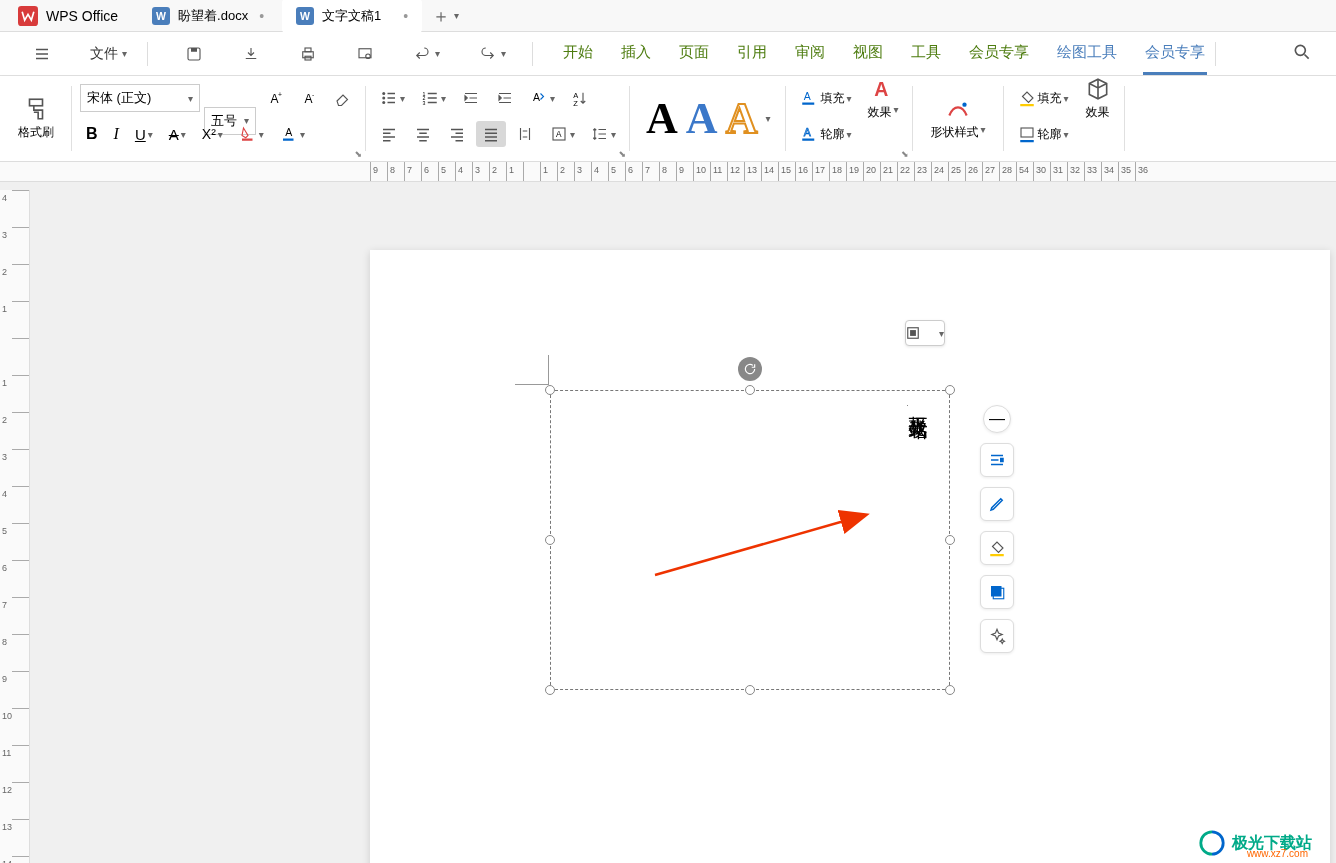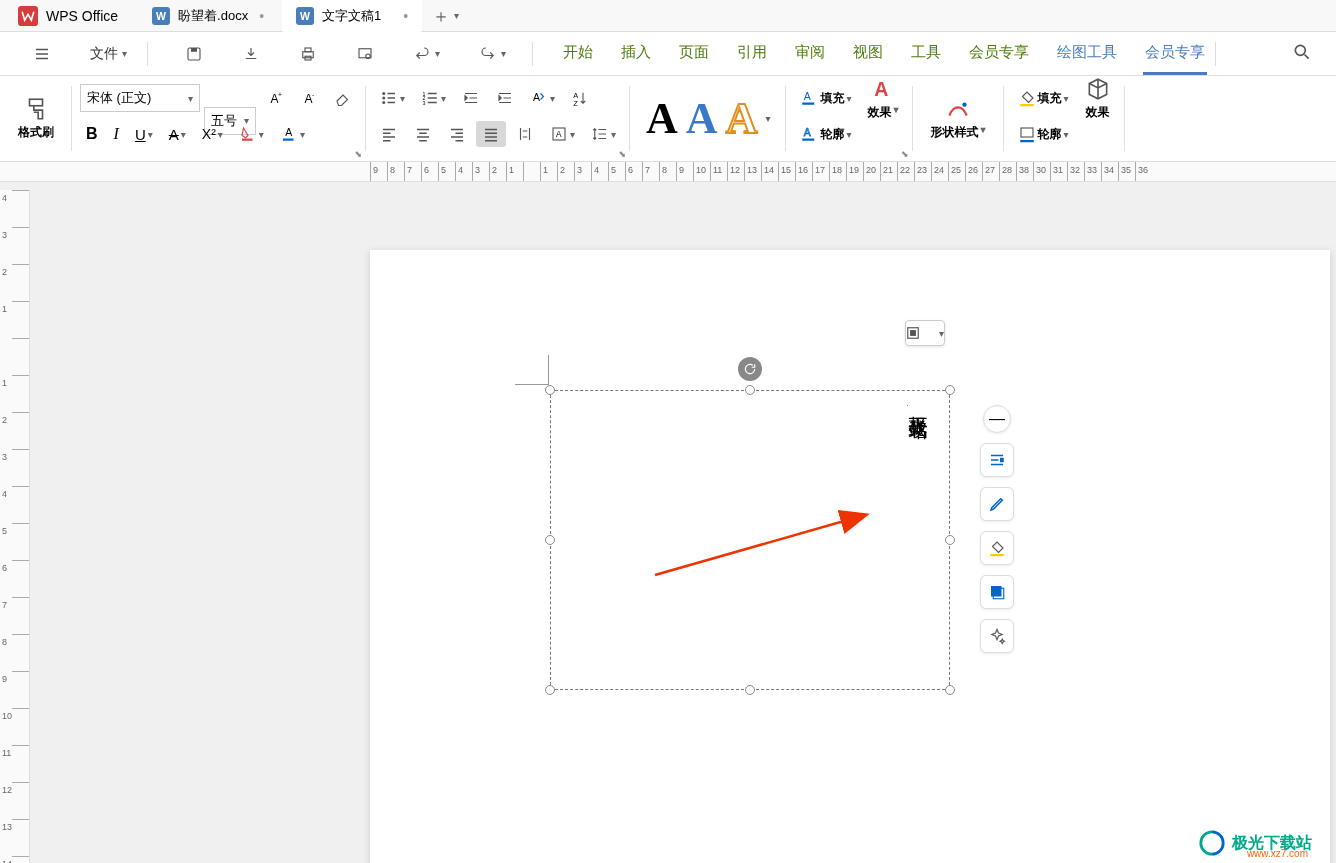--- a/index.html
+++ b/index.html
@@ -29,21 +29,21 @@
 
 
 .ribbon { height: 86px; background: #fff; display: flex; border-bottom: 1px solid #ddd; box-shadow: 0 1px 3px rgba(0,0,0,0.05); }
 .rgroup { display: flex; flex-direction: column; padding: 4px 8px; position: relative; }
 .rgroup::after { content: ""; position: absolute; right: 0; top: 10px; bottom: 10px; width: 1px; background: #e0e0e0; }
 .rrow { display: flex; align-items: center; gap: 4px; height: 36px; }
 .rbig { display: flex; flex-direction: column; align-items: center; justify-content: center; padding: 2px 10px; height: 76px; font-size: 12px; gap: 2px; }
 .rbig svg { width: 26px; height: 26px; }
 .rsmall { padding: 4px 6px; display: flex; align-items: center; gap: 2px; }
 .rsmall svg { width: 18px; height: 18px; }
-.rlabel { font-size: 12px; font-weight: bold; }
+.rlabel { font-size: 12px; }
 .font-sel { border: 1px solid #ccc; height: 28px; padding: 0 6px; font-size: 13px; display: flex; align-items: center; gap: 6px; min-width: 120px; }
 .size-sel { border: 1px solid #ccc; height: 28px; padding: 0 6px; font-size: 13px; display: flex; align-items: center; gap: 6px; min-width: 52px; margin-top: 45px; }
 .chev { font-size: 10px; color: #666; margin-left: auto; }
 .launcher { position: absolute; right: 4px; bottom: 2px; font-size: 9px; color: #888; }
 .btn-active { background: #d8d8d8; border-radius: 3px; }
 .wordart { display: flex; gap: 8px; align-items: center; padding: 0 8px; }
 .wordart .a1 { font-family: Georgia, serif; font-size: 44px; font-weight: bold; color: #000; }
 .wordart .a2 { font-family: Georgia, serif; font-size: 44px; font-weight: bold; color: #3b78c9; }
 .wordart .a3 { font-family: Georgia, serif; font-size: 44px; font-weight: bold; color: #fff; -webkit-text-stroke: 2px #e09020; }
 
@@ -541,21 +541,21 @@
       <div class="rmark">
         <span>26</span>
       </div>
       <div class="rmark">
         <span>27</span>
       </div>
       <div class="rmark">
         <span>28</span>
       </div>
       <div class="rmark">
-        <span>38</span>
+        <span>54</span>
       </div>
       <div class="rmark">
         <span>30</span>
       </div>
       <div class="rmark">
         <span>31</span>
       </div>
       <div class="rmark">
         <span>32</span>
       </div>

